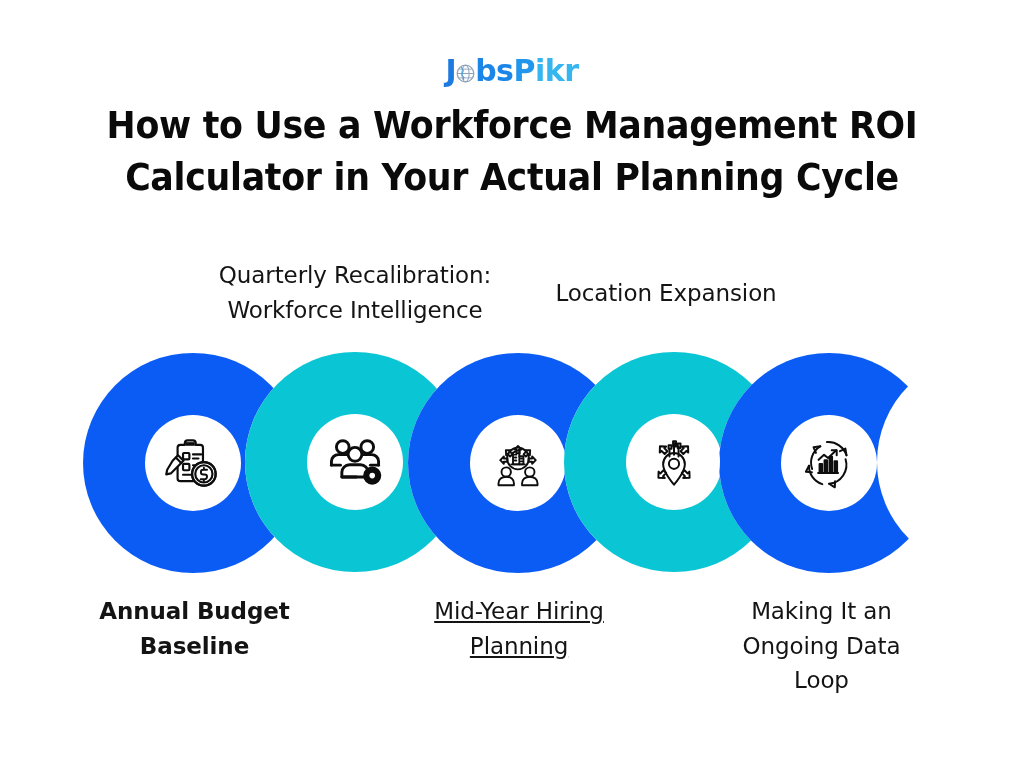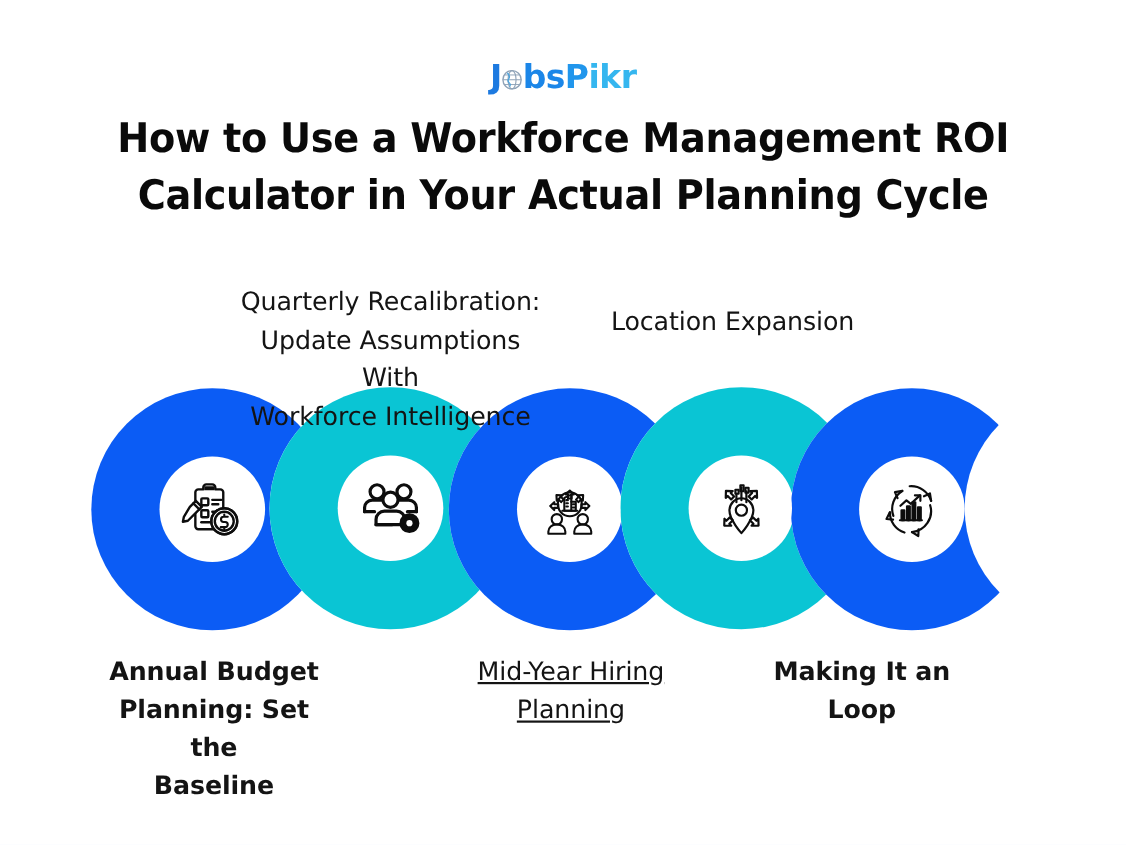--- a/index.html
+++ b/index.html
@@ -301,37 +301,36 @@
 
         <path d="M20.5 28.5l6-5.5 4.5 3.5 9-8.5"></path>
         <path d="M35 18h5.5v5.5"></path>
       </svg>
     </div>
 
   </div>
 
   <div class="caption above" style="left:215px; top:258px; width:280px;">
     <div>Quarterly Recalibration:</div>
-    <div>Update Assumptions With</div>
     <div>Workforce Intelligence</div>
   </div>
 
   <div class="caption above" style="left:548px; top:276px; width:236px;">
     <div>Location Expansion</div>
   </div>
 
   <div class="caption below" style="left:93px; top:594px; width:203px; font-weight:700;">
     <div>Annual Budget</div>
-    <div>Planning: Set the</div>
     <div>Baseline</div>
   </div>
 
   <div class="caption below" style="left:410px; top:594px; width:218px;text-decoration:underline;">
     <div>Mid-Year Hiring</div>
     <div>Planning</div>
   </div>
 
-  <div class="caption below" style="left:696px; top:594px; width:175px; font-weight:700;">
+  <div class="caption below" style="left:734px; top:594px; width:175px; font-weight:400;">
     <div>Making It an</div>
+    <div>Ongoing Data</div>
     <div>Loop</div>
   </div>
 
 </div>
 
 </body></html>

